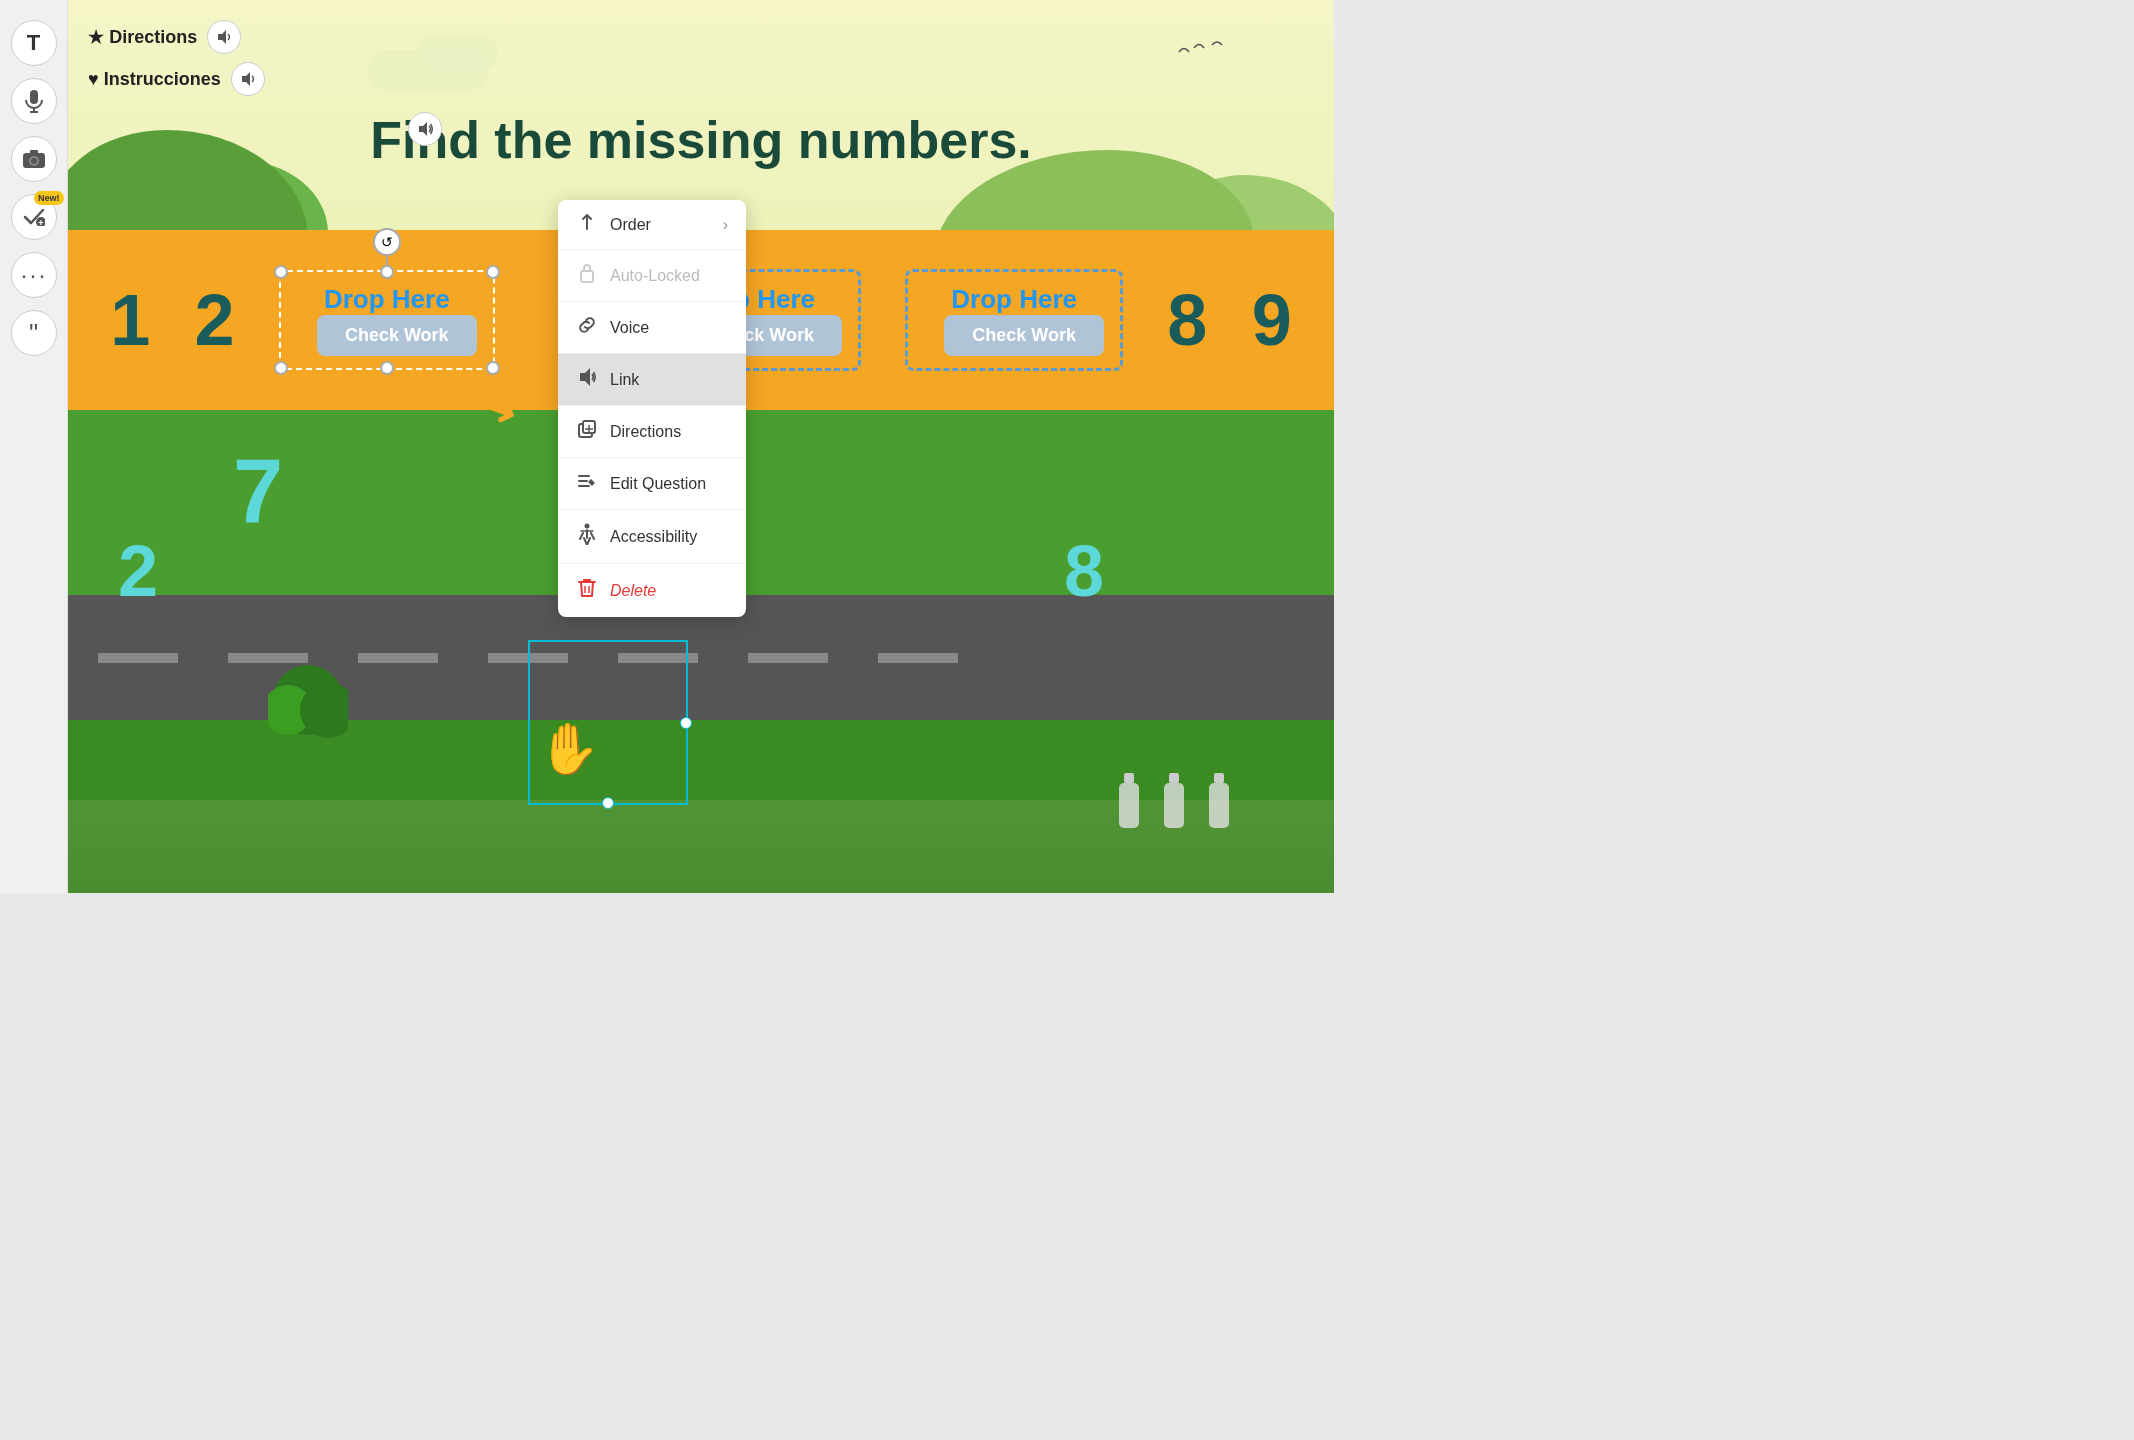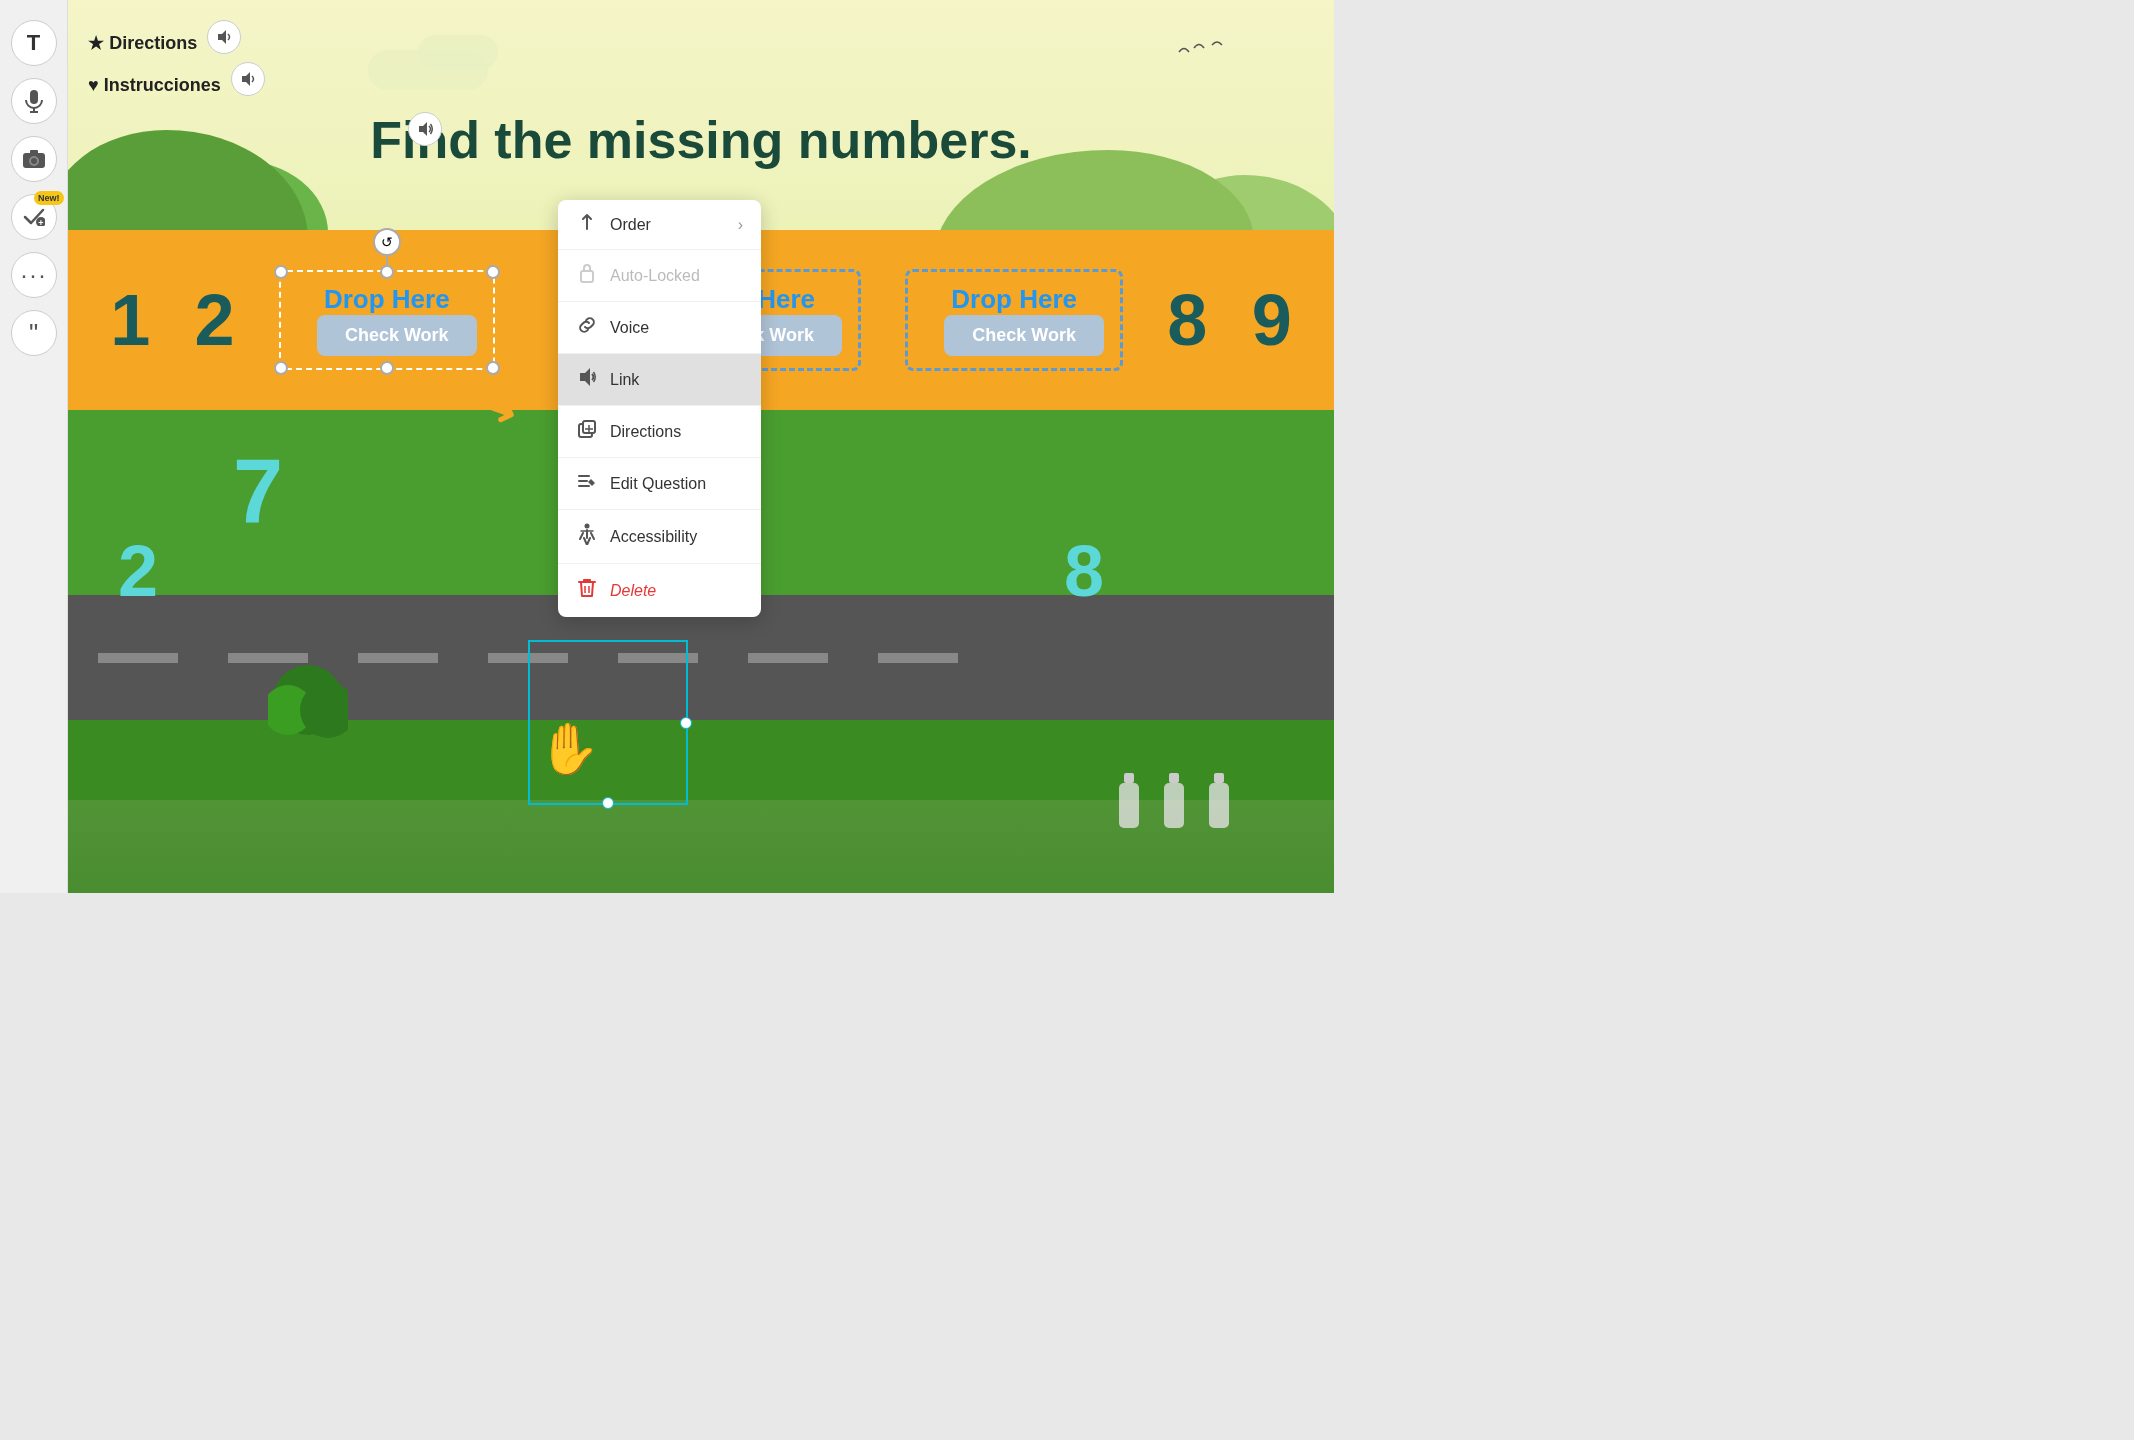--- a/index.html
+++ b/index.html
@@ -99,21 +99,21 @@
     }
 
     
     .context-menu {
       position: absolute;
       top: 200px;
       left: 490px;
       background: white;
       border-radius: 8px;
       box-shadow: 0 4px 20px rgba(0,0,0,0.2);
-      width: 203px;
+      width: 188px;
       z-index: 200;
       overflow: hidden;
     }
     .menu-item {
       display: flex;
       align-items: center;
       gap: 12px;
       padding: 13px 18px;
       font-size: 16px;
       color: #333;
@@ -151,21 +151,21 @@
 
     
     .directions-area {
       position: absolute;
       top: 20px;
       left: 20px;
       z-index: 20;
     }
     .direction-row {
       display: flex;
-      align-items: flex-end;
+      align-items: center;
       gap: 10px;
       margin-bottom: 8px;
     }
     .direction-text {
       font-size: 18px;
       font-weight: bold;
       color: #222;
     }
     .audio-btn {
       width: 34px;

